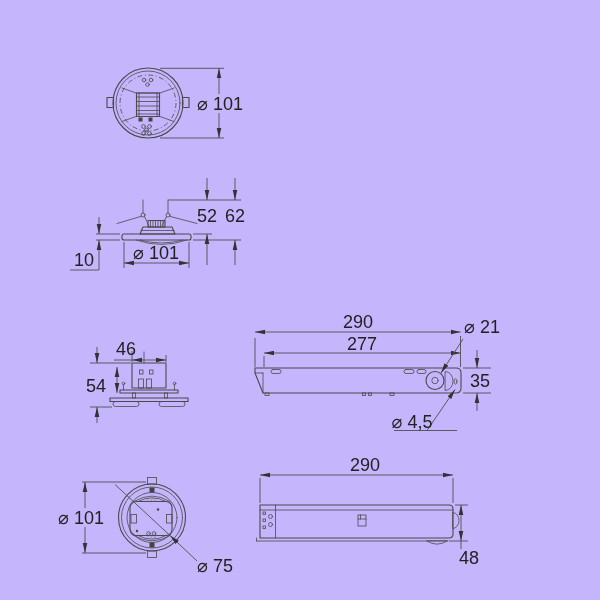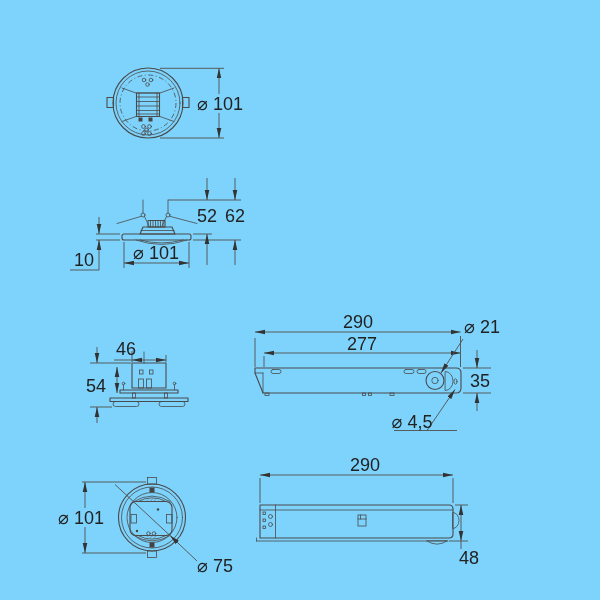--- a/index.html
+++ b/index.html
@@ -1,16 +1,16 @@
 <!DOCTYPE html>
 <html><head>
 <meta charset="utf-8">
 <style>
   html,body{margin:0;padding:0;background:#fff;}
-  .stage{position:relative;width:600px;height:600px;background:#7dd3fc;overflow:hidden;
+  .stage{position:relative;width:600px;height:600px;background:#c4b5fd;overflow:hidden;
          font-family:"Liberation Sans","DejaVu Sans",sans-serif;}
   svg{display:block;}
   .ln{fill:none;stroke:#4a4a4a;stroke-width:1.1;stroke-linecap:round;stroke-linejoin:round;}
   .ln2{fill:none;stroke:#4a4a4a;stroke-width:0.8;stroke-linecap:round;}
   .dm{fill:none;stroke:#555555;stroke-width:0.95;stroke-linecap:butt;}
   .cl{fill:none;stroke:#4a4a4a;stroke-width:0.8;stroke-dasharray:5 2.5 1 2.5;}
   .fill-dark{fill:#444;stroke:none;}
   .dimtext{font-size:18px;fill:#222;text-anchor:middle;}
 </style>
 </head>

